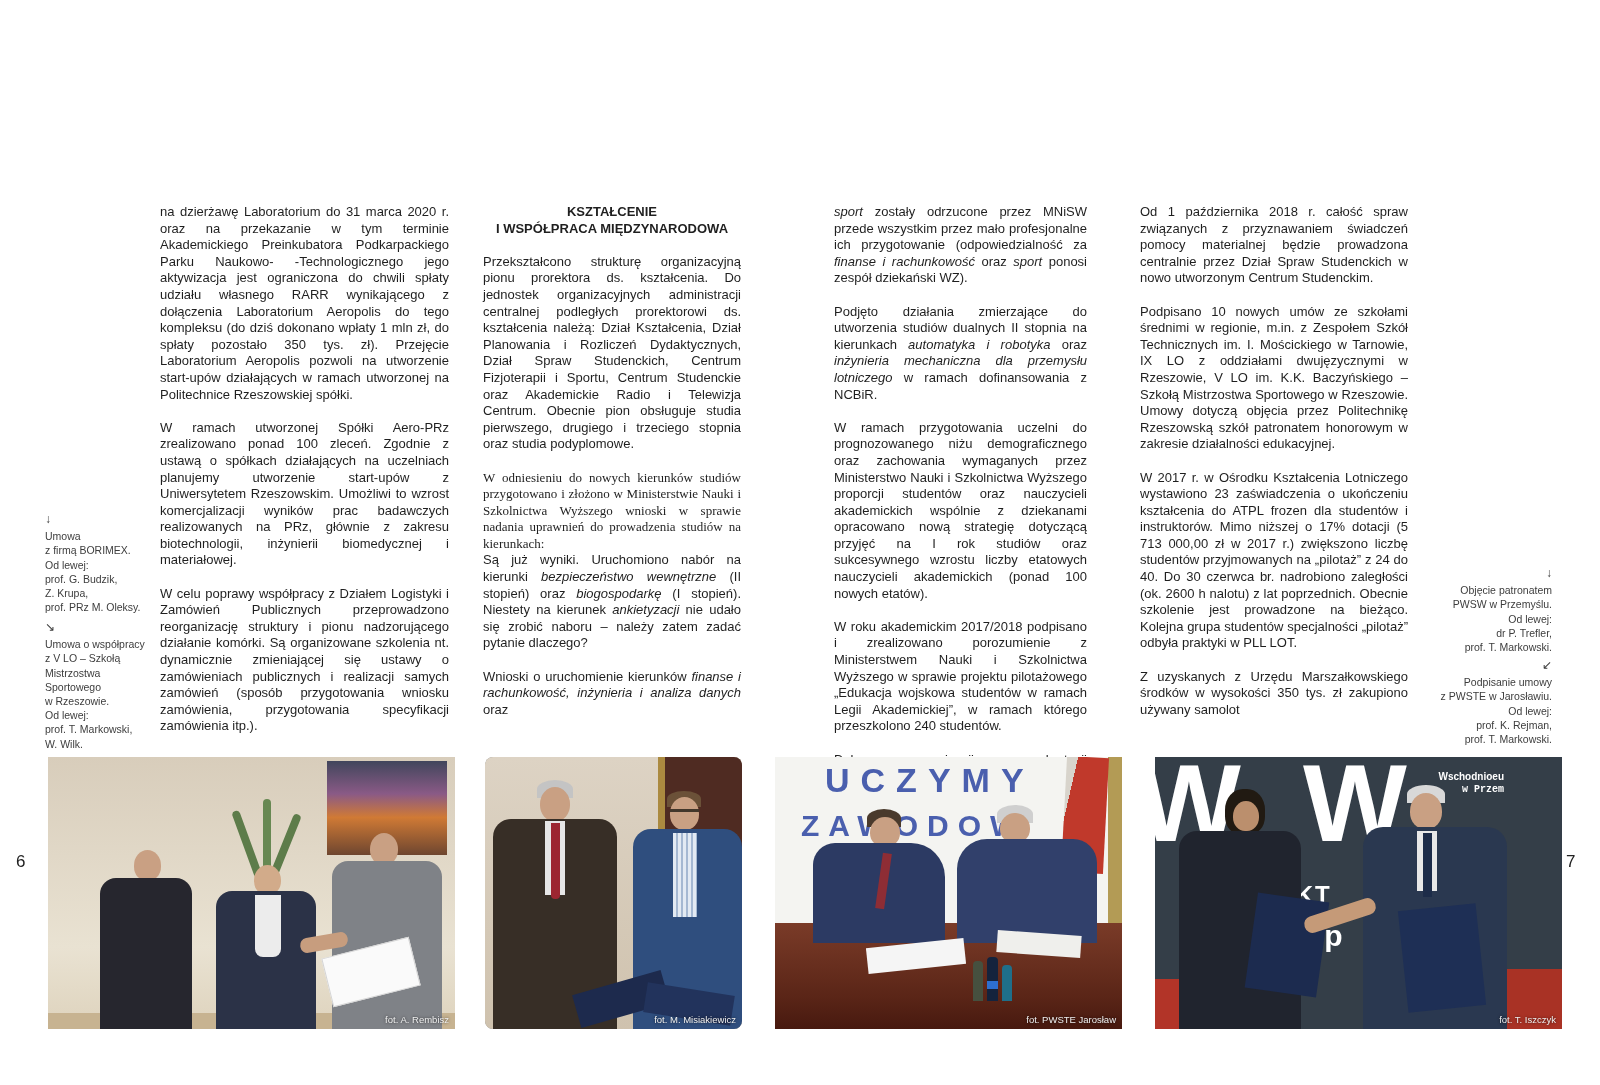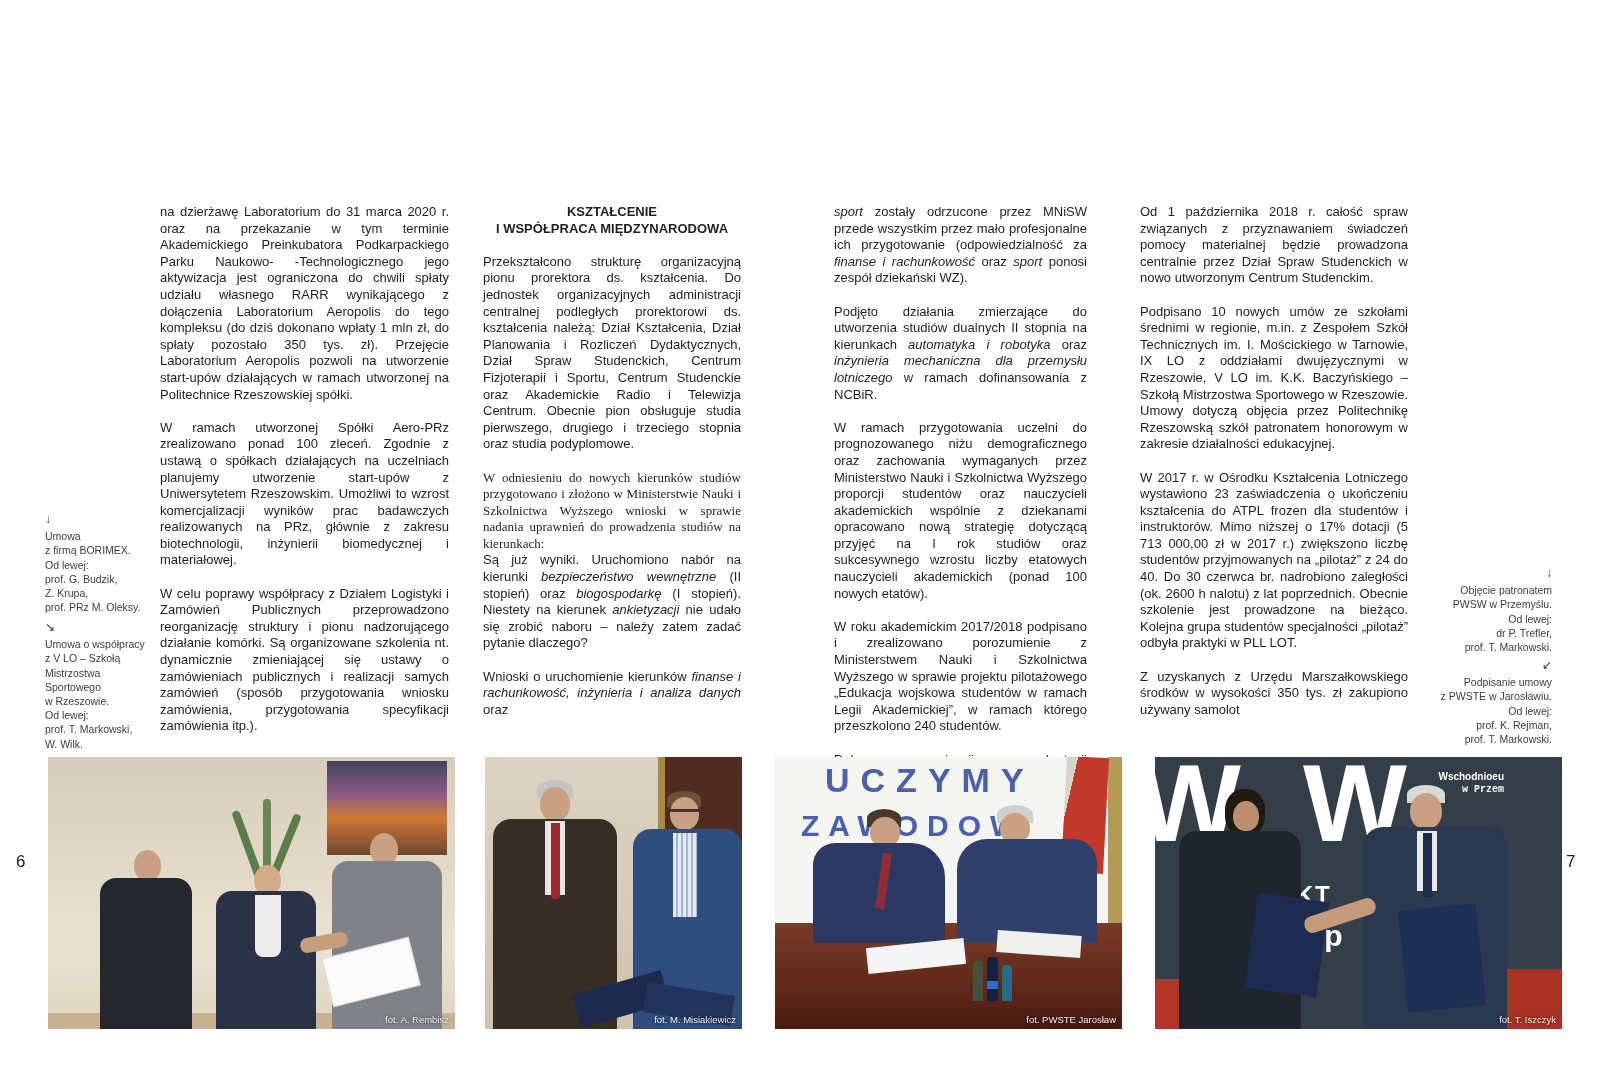--- a/index.html
+++ b/index.html
@@ -28,21 +28,21 @@
   .note{position:absolute;font-size:10.5px;line-height:14.2px;color:#3d3d3d;width:130px;}
   .note .arrow{font-size:12px;margin-bottom:3px;color:#3d3d3d;}
   .pos-left0{left:45px;top:512px;text-align:left;width:112px;}
   .pos-left1{left:45px;top:620px;text-align:left;width:112px;}
   .pos-right0{right:48px;top:566px;text-align:right;}
   .pos-right1{right:48px;top:658px;text-align:right;}
 
   
   .photo{position:absolute;top:757px;height:272px;overflow:hidden;background:#888;}
   #photo1{left:48px;width:407px;}
-  #photo2{left:485px;width:257px;}
+  #photo2{left:485px;width:257px;border-radius:8px;}
   #photo3{left:775px;width:347px;}
   #photo4{left:1155px;width:407px;}
   .blk{position:absolute;}
   .head{position:absolute;border-radius:50% 50% 46% 46%;background:#c9a083;}
   .credit{position:absolute;right:6px;bottom:4px;font-size:9.5px;color:#efefef;
           text-shadow:0 0 3px rgba(0,0,0,.65);z-index:30;}
 
   
   .banner-txt{position:absolute;font-weight:bold;color:#4a5fae;font-family:"Liberation Sans",sans-serif;}
   

